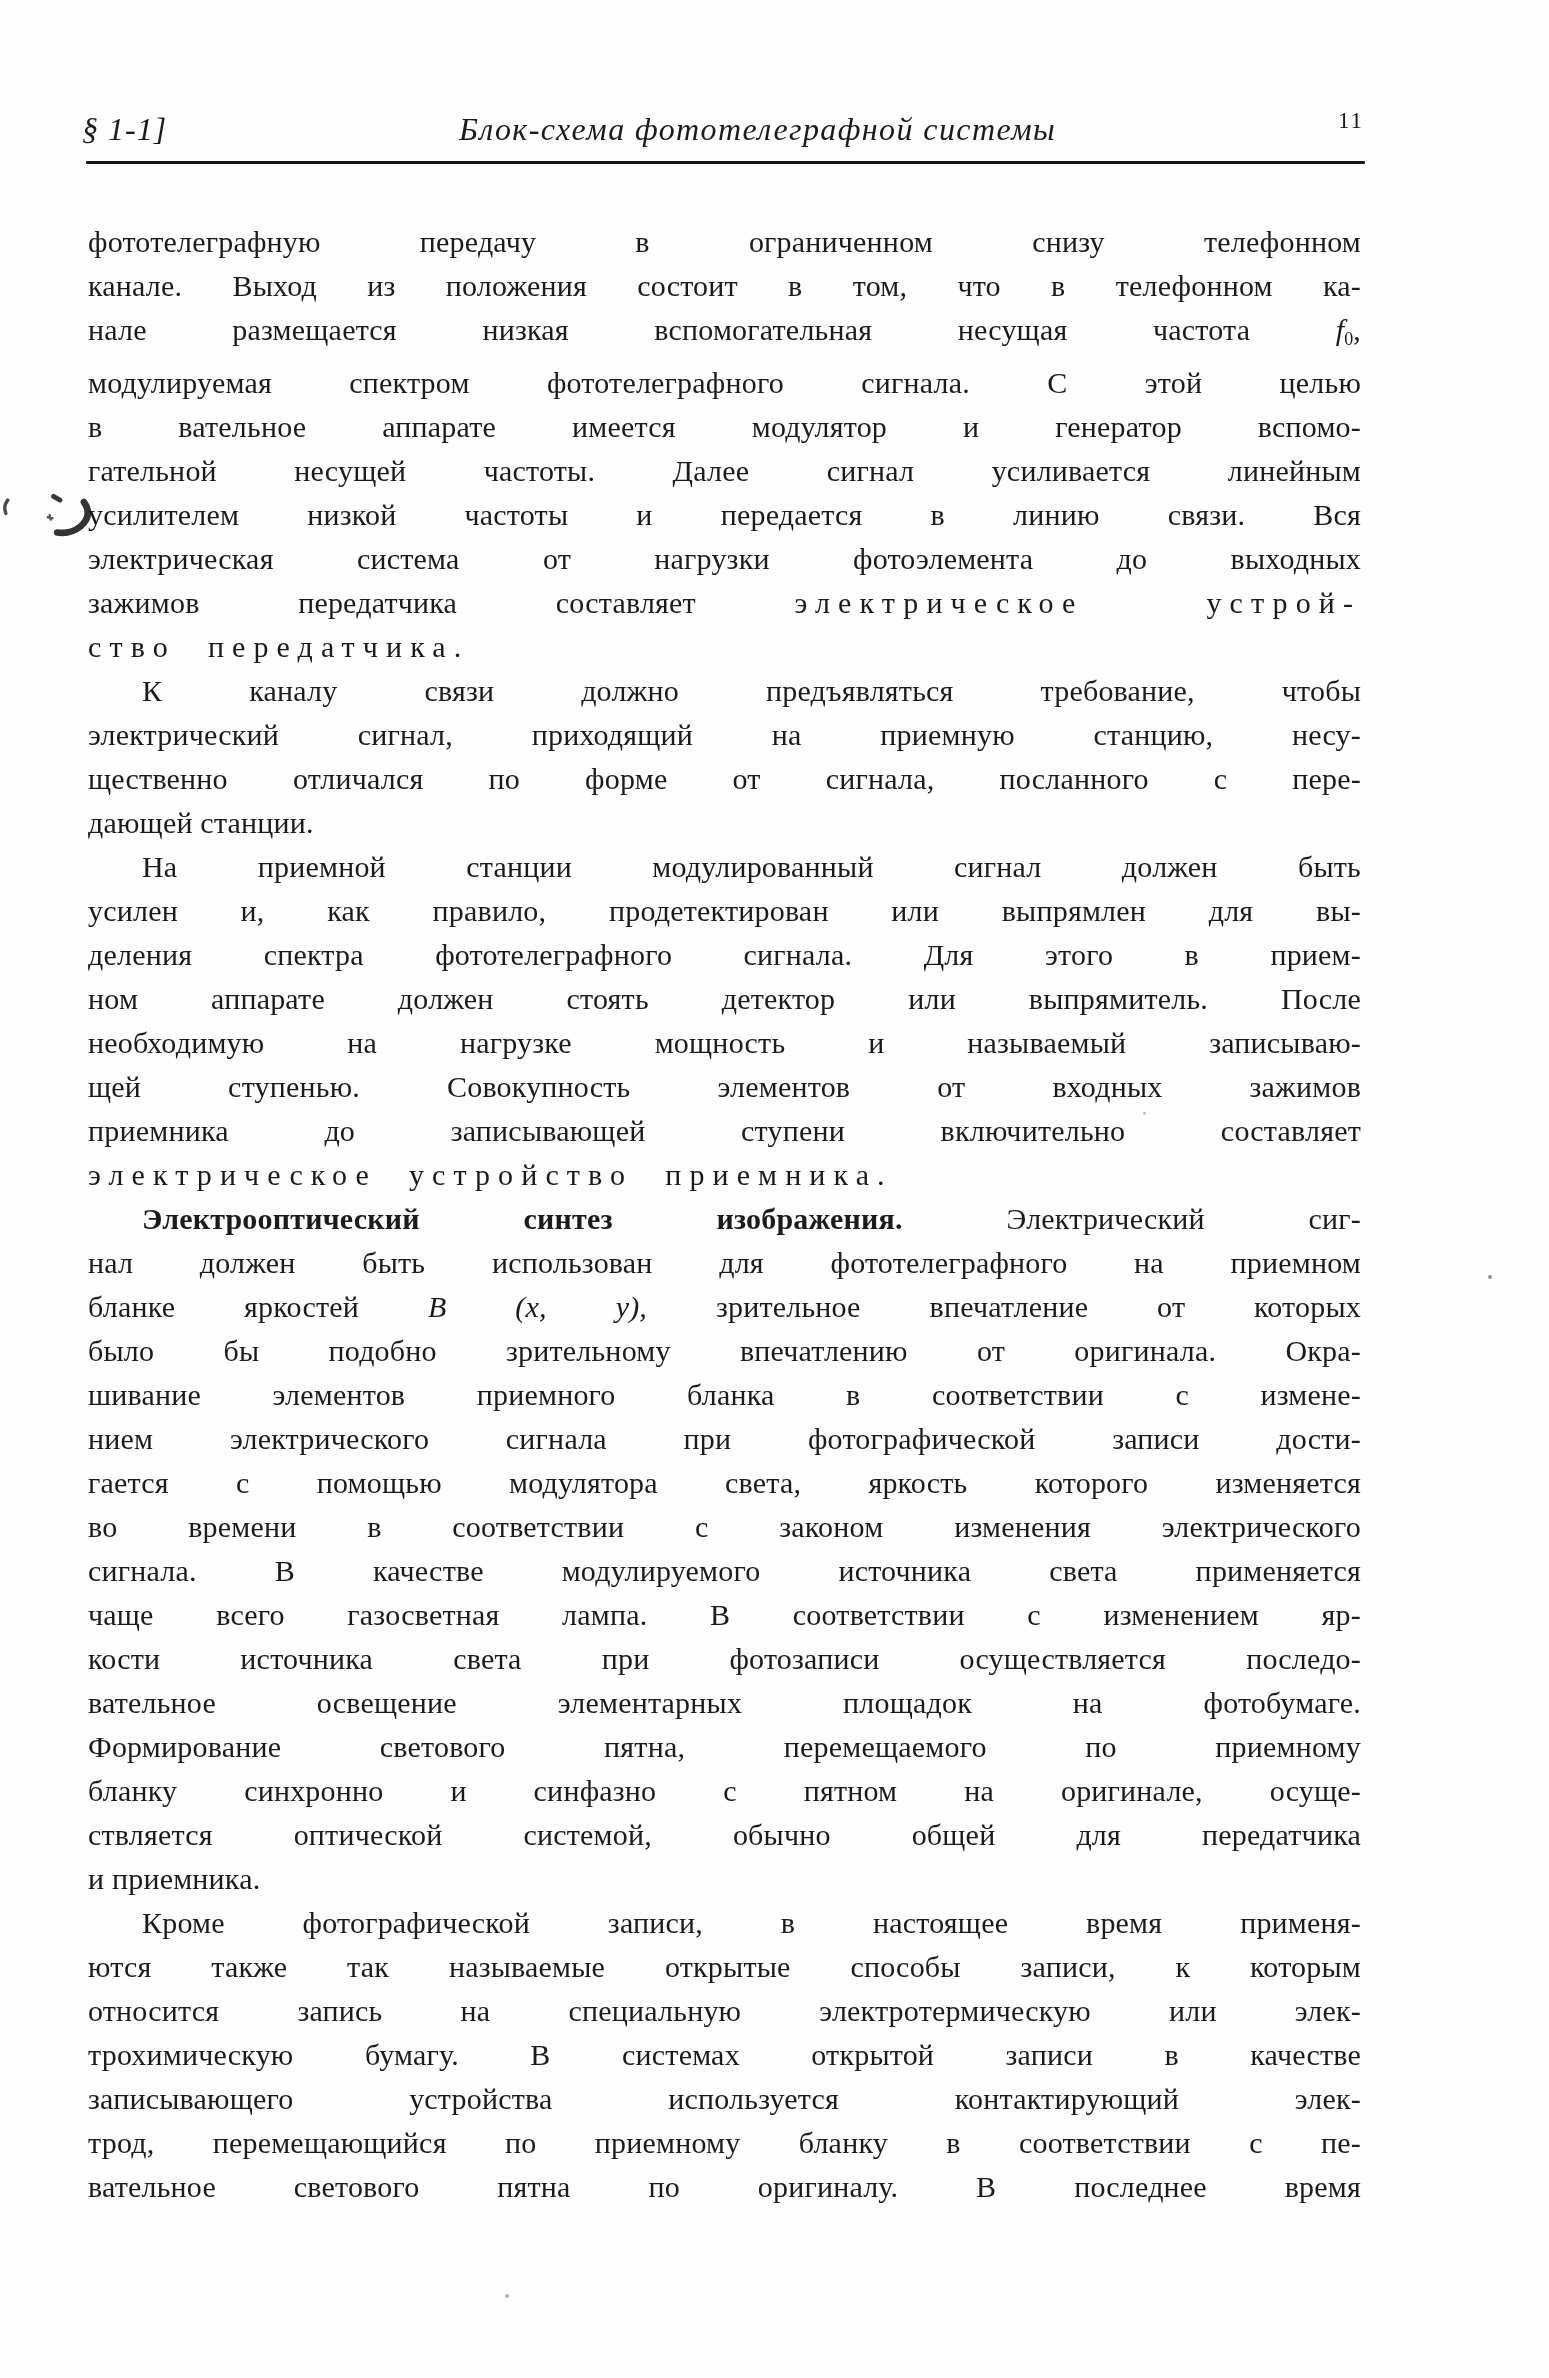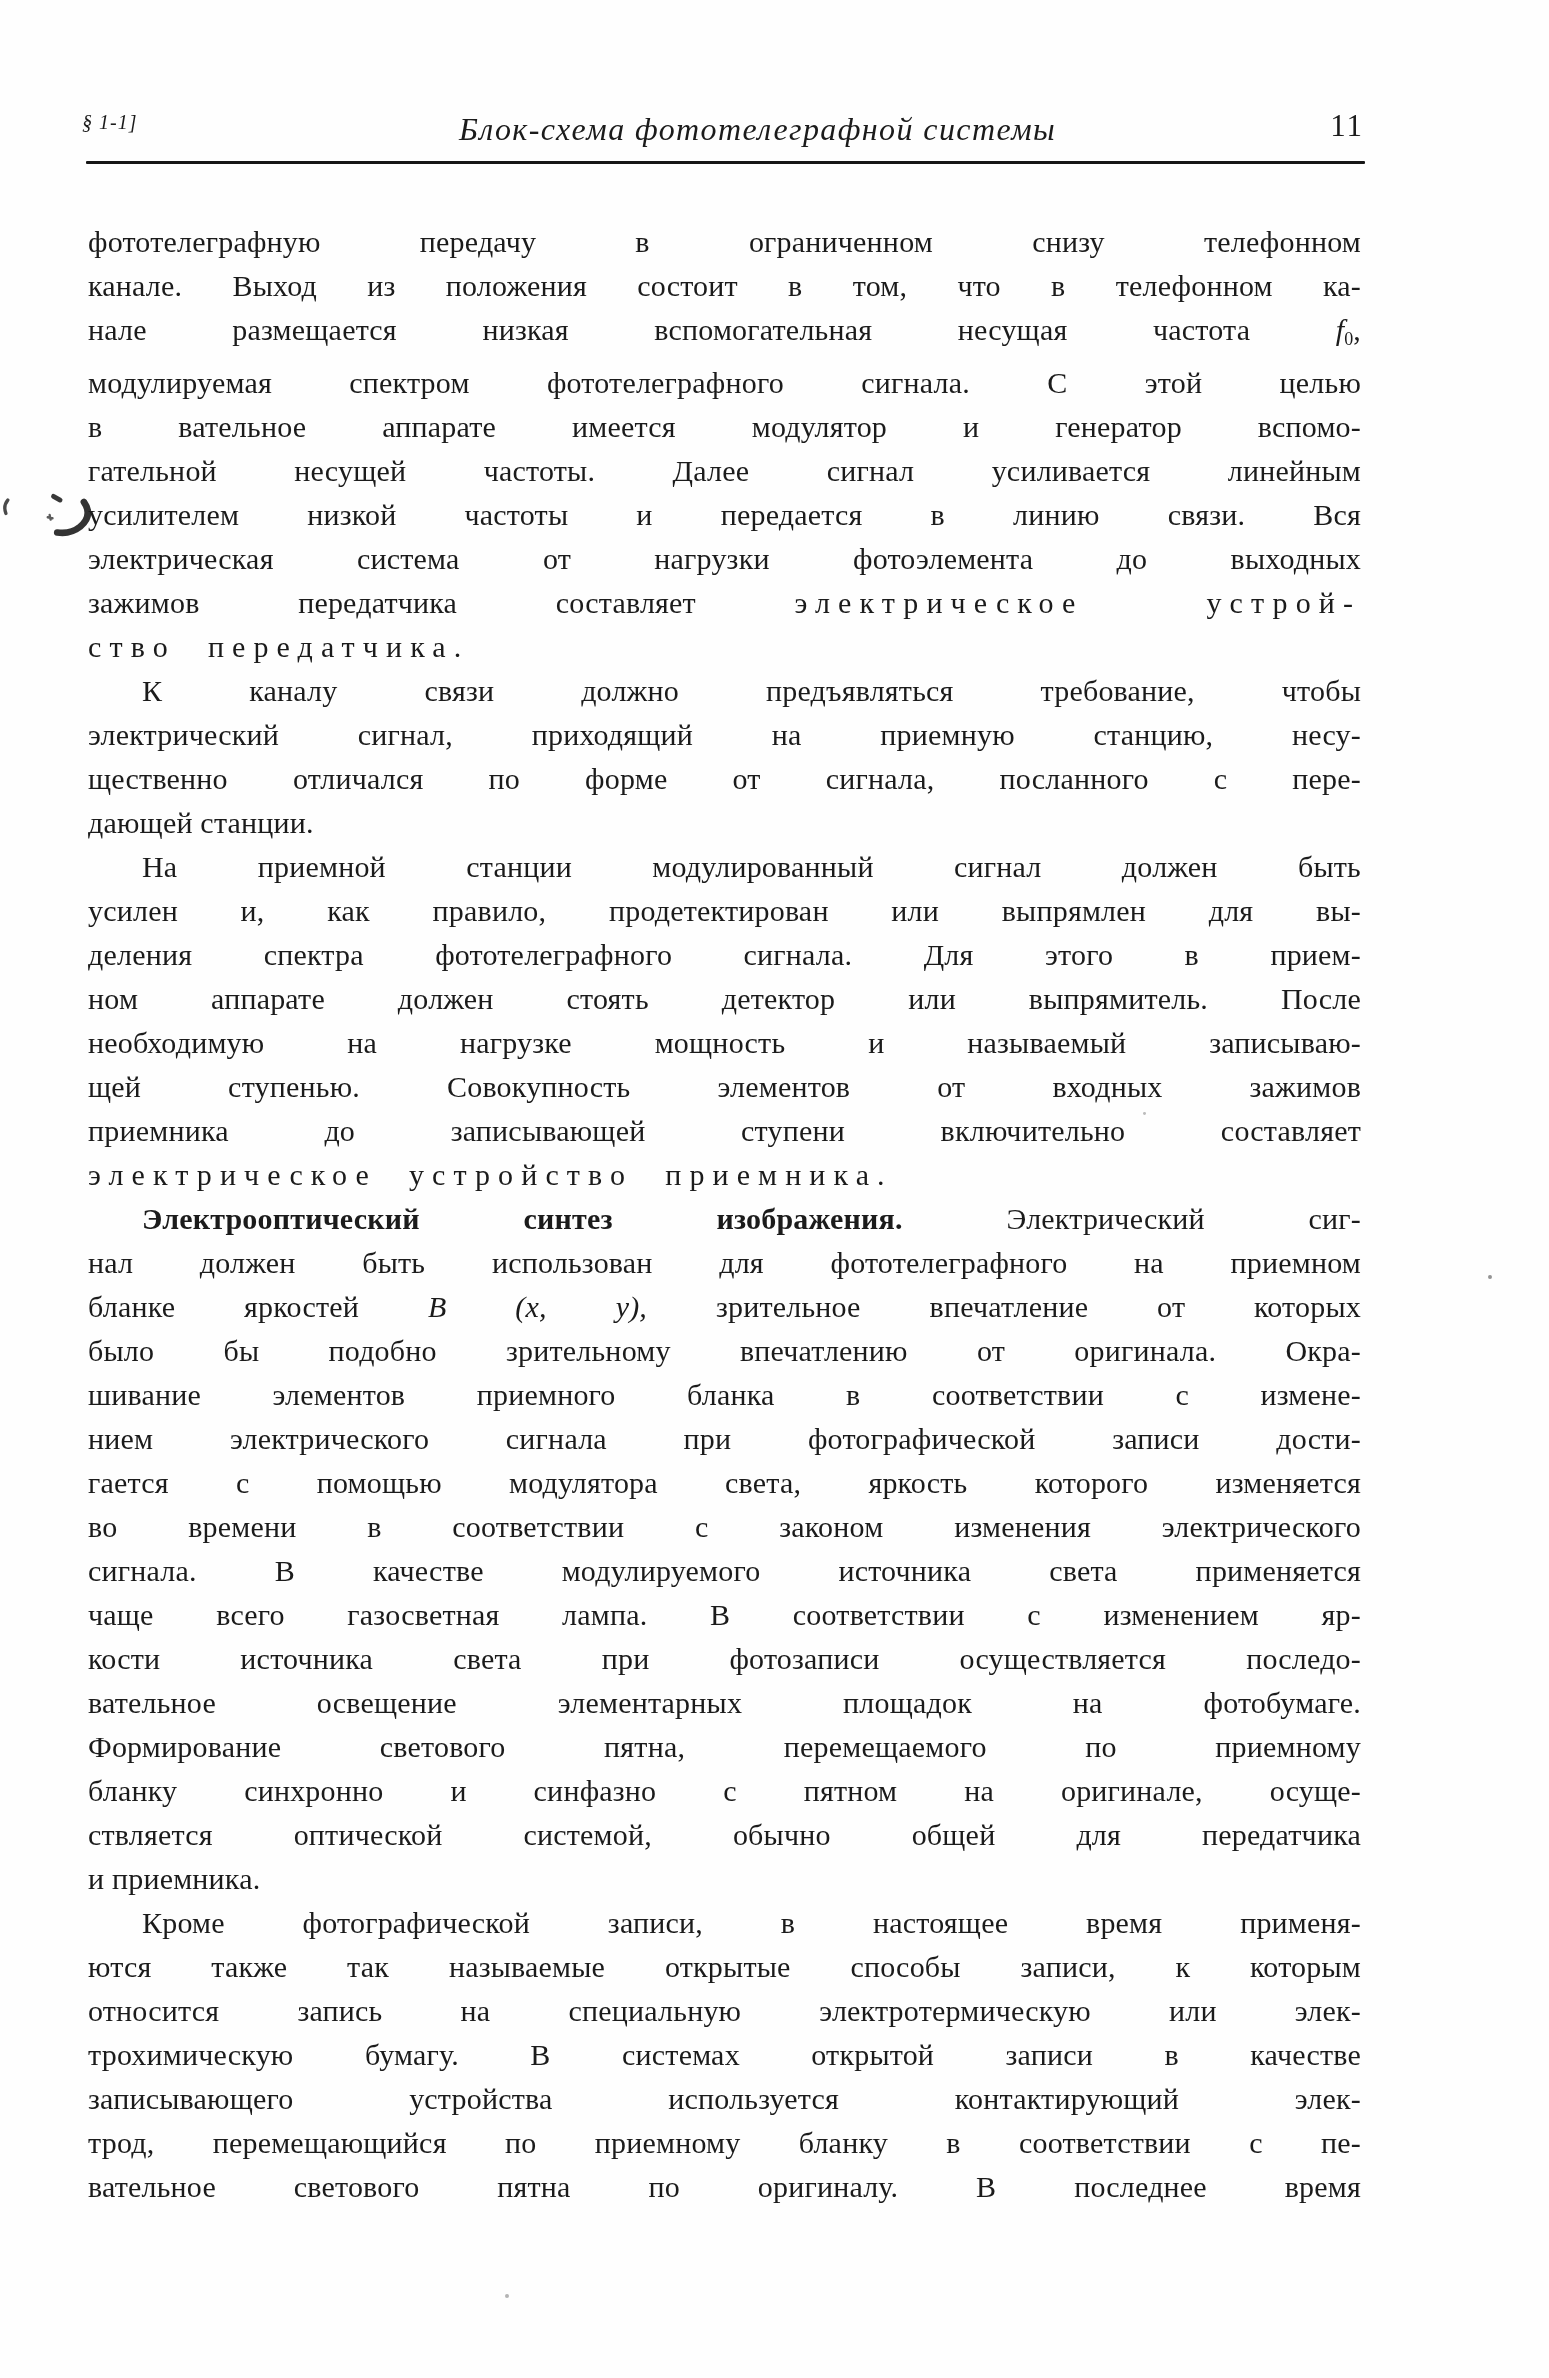--- a/index.html
+++ b/index.html
@@ -8,33 +8,33 @@
     background:#ffffff;
     position:relative;
     font-family:"Liberation Serif","DejaVu Serif",serif;
     color:#1b1b1b;
     overflow:hidden;
   }
   .page{position:absolute;inset:0;background:#fefefe;}
   
   .hdr-section{
     position:absolute;left:82px;top:111px;
-    font-style:italic;font-size:20px;letter-spacing:1px;white-space:nowrap;
+    font-style:italic;font-size:32px;letter-spacing:1px;white-space:nowrap;
   }
   .hdr-title-wrap{
     position:absolute;left:88px;top:111px;width:1273px;
     text-align:center;
     margin-left:33px;
   }
   .hdr-title{
     font-style:italic;font-size:32px;letter-spacing:1.4px;white-space:nowrap;
   }
   .hdr-page{
     position:absolute;right:185px;top:108px;
-    font-size:31px;letter-spacing:1.9px;
+    font-size:23px;letter-spacing:1.9px;
   }
   .hdr-rule{
     position:absolute;left:86px;top:161px;width:1279px;height:2.9px;
     background:#161616;border-radius:1px;
   }
   
   .textcol{
     position:absolute;left:88px;top:220px;width:1273px;
     font-size:30px;line-height:44px;
     letter-spacing:0.2px;

